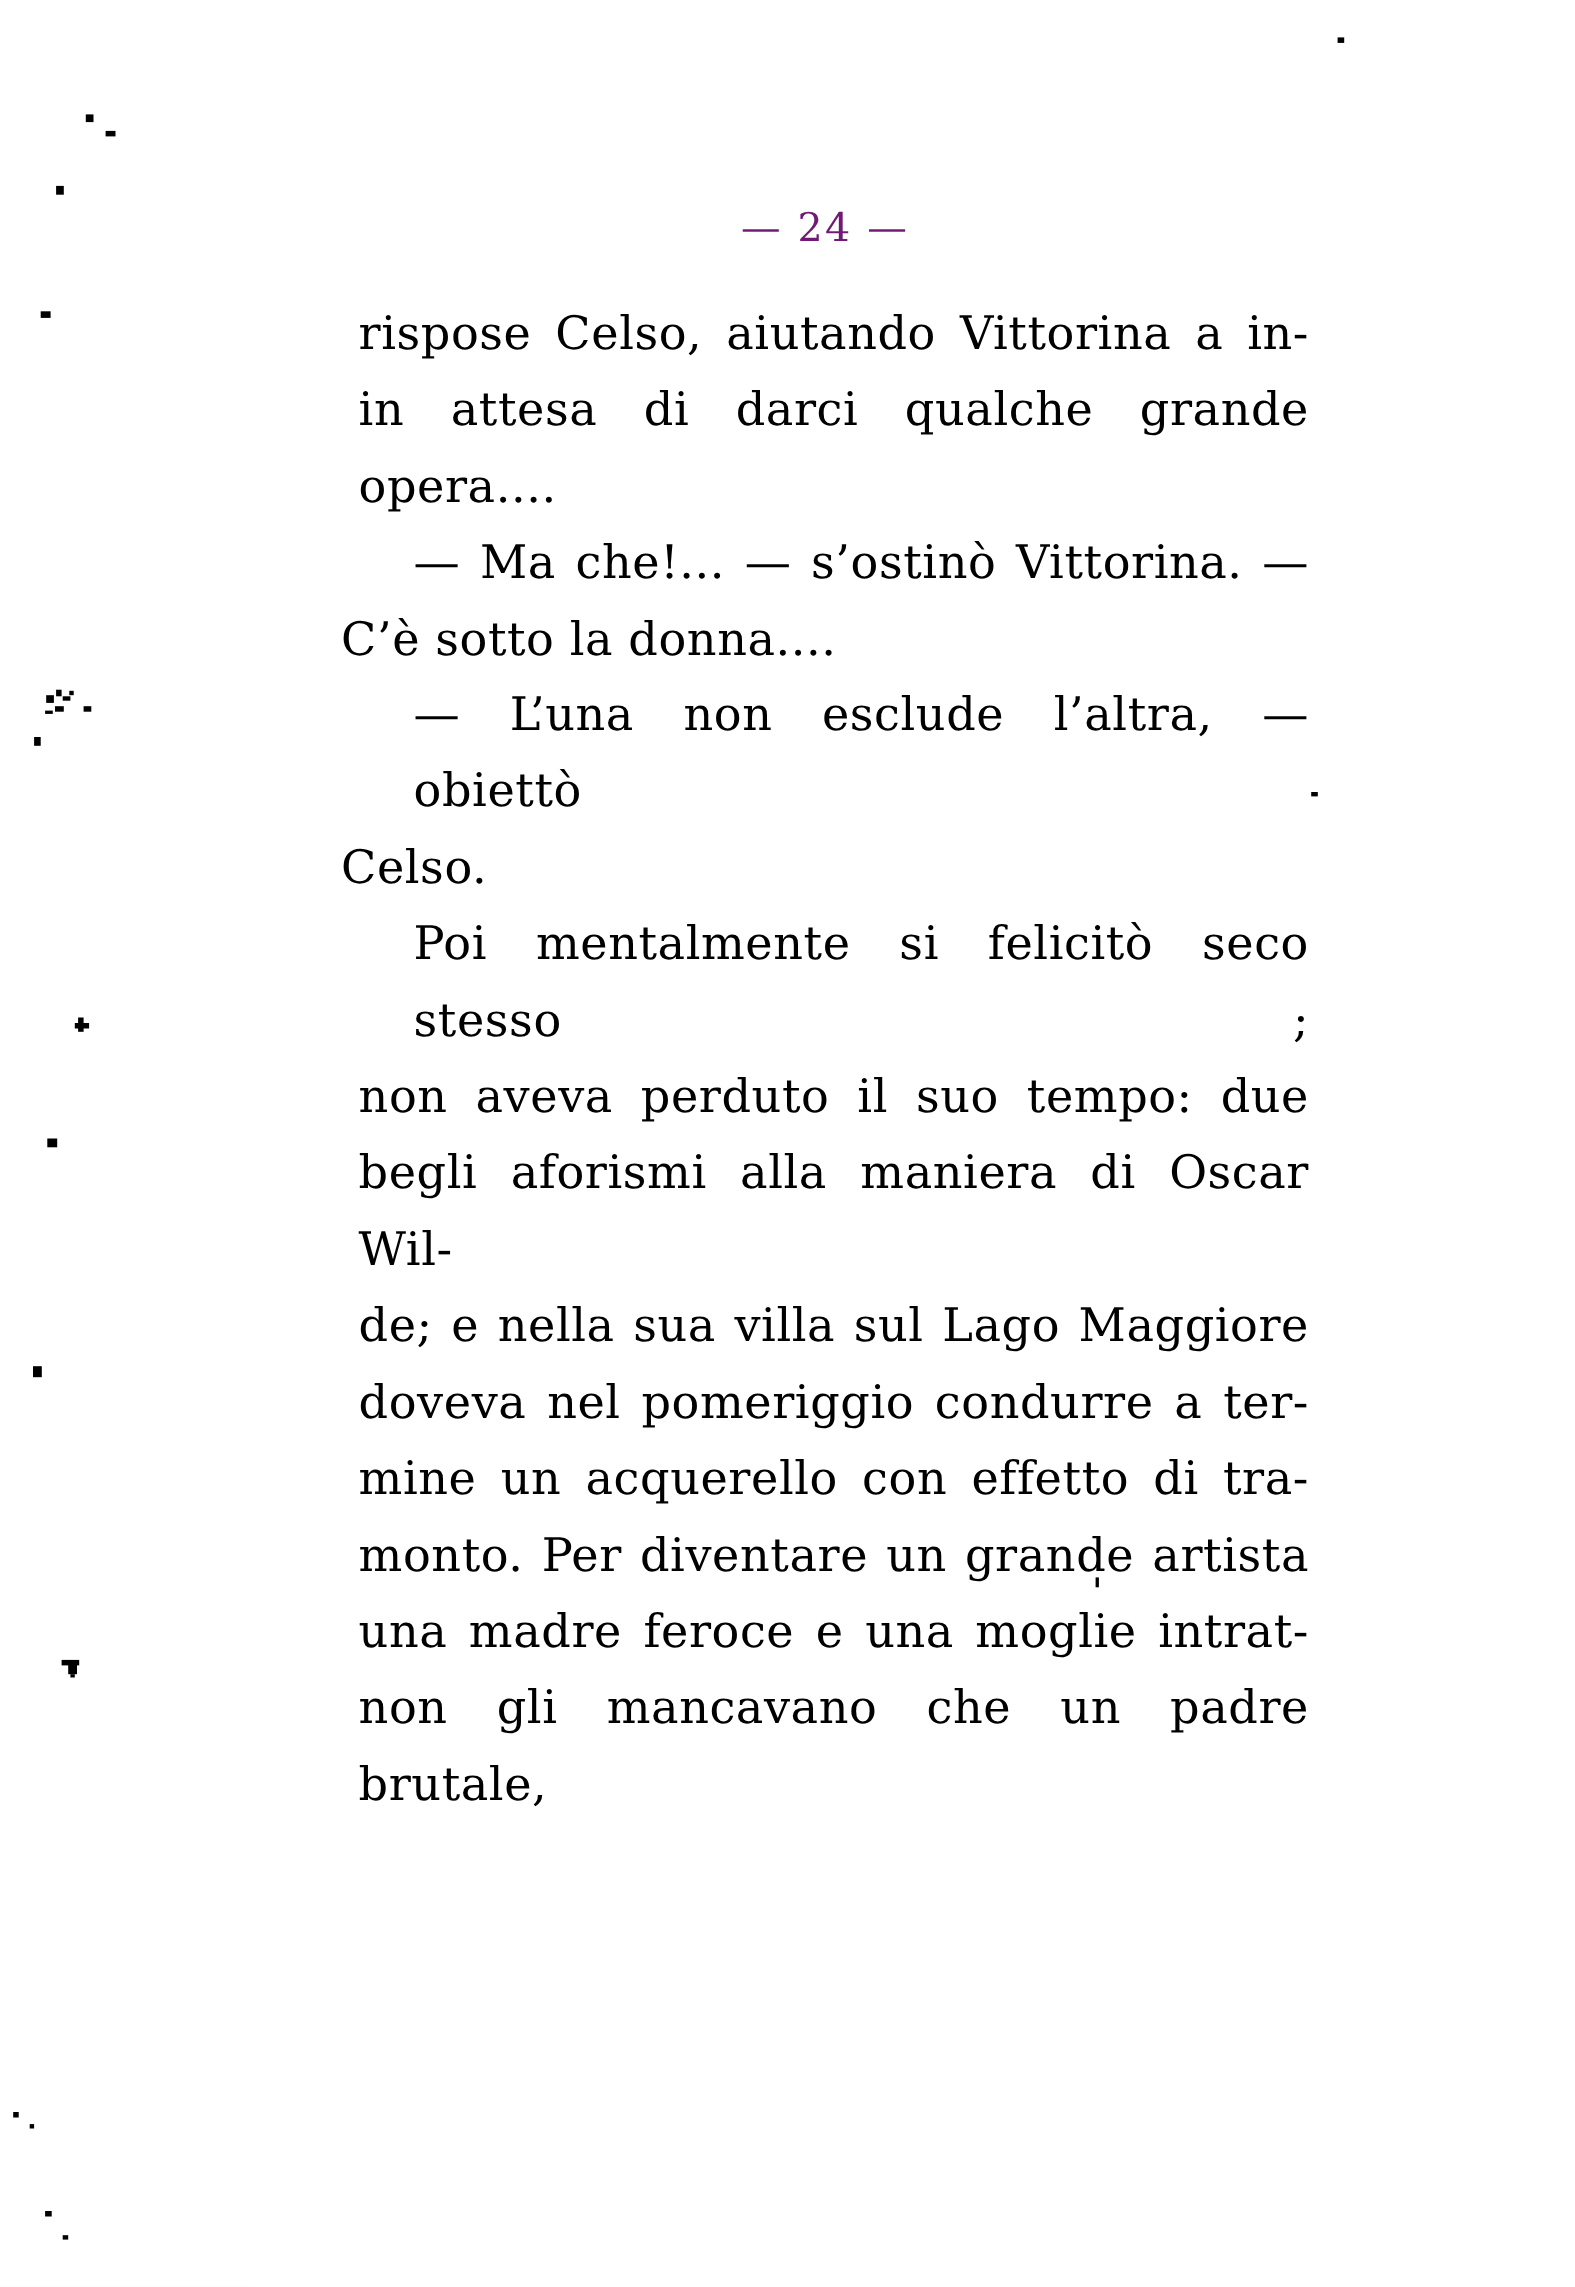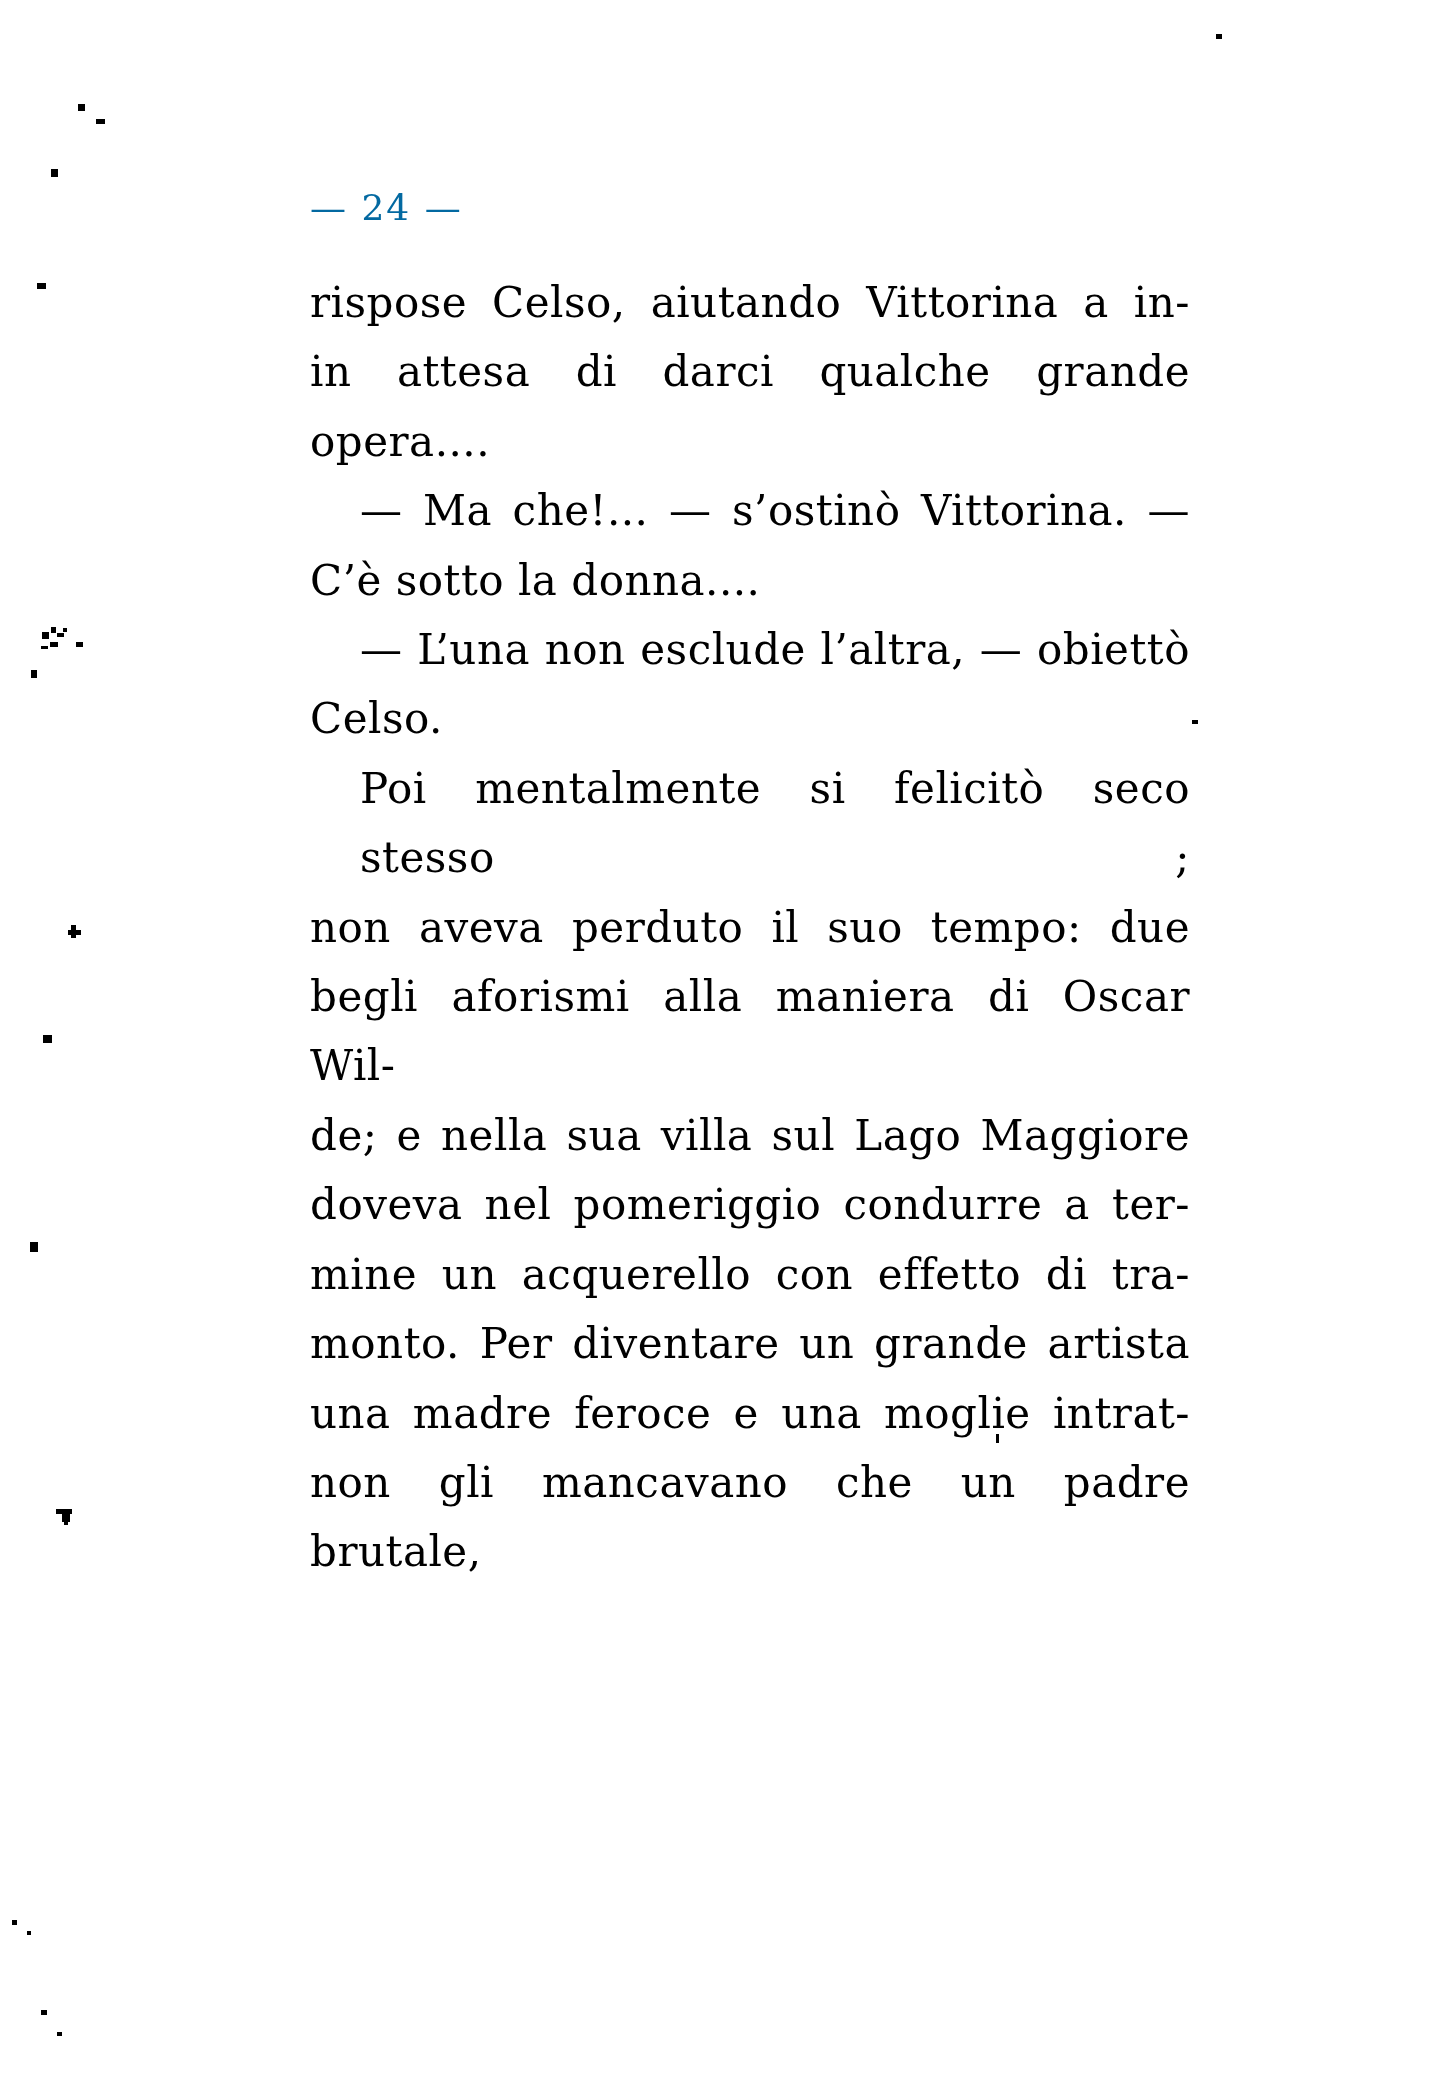--- a/index.html
+++ b/index.html
@@ -17,41 +17,42 @@
     font-family: "DejaVu Serif", "Liberation Serif", serif;
     color: #000000;
   }
   .page-number {
     position: absolute;
     top: 186px;
     left: 310px;
     width: 880px;
     height: 44px;
     line-height: 44px;
-    text-align: left;
+    text-align: center;
     font-size: 36px;
     letter-spacing: 2px;
-    color: #0369a1;
+    color: #701a75;
   }
   .text-block {
     position: absolute;
     top: 268px;
     left: 310px;
     width: 880px;
   }
   .line {
     font-size: 42px;
     line-height: 69.4px;
     letter-spacing: 0.5px;
     color: #000000;
     white-space: normal;
   }
   .line.just {
     text-align: justify;
     text-align-last: justify;
+    margin-left: 16px;
   }
   .line.left {
     text-align: center;
     text-align-last: left;
   }
   .line.indent {
     padding-left: 50px;
   }
   .speck-rect {
     position: absolute;

